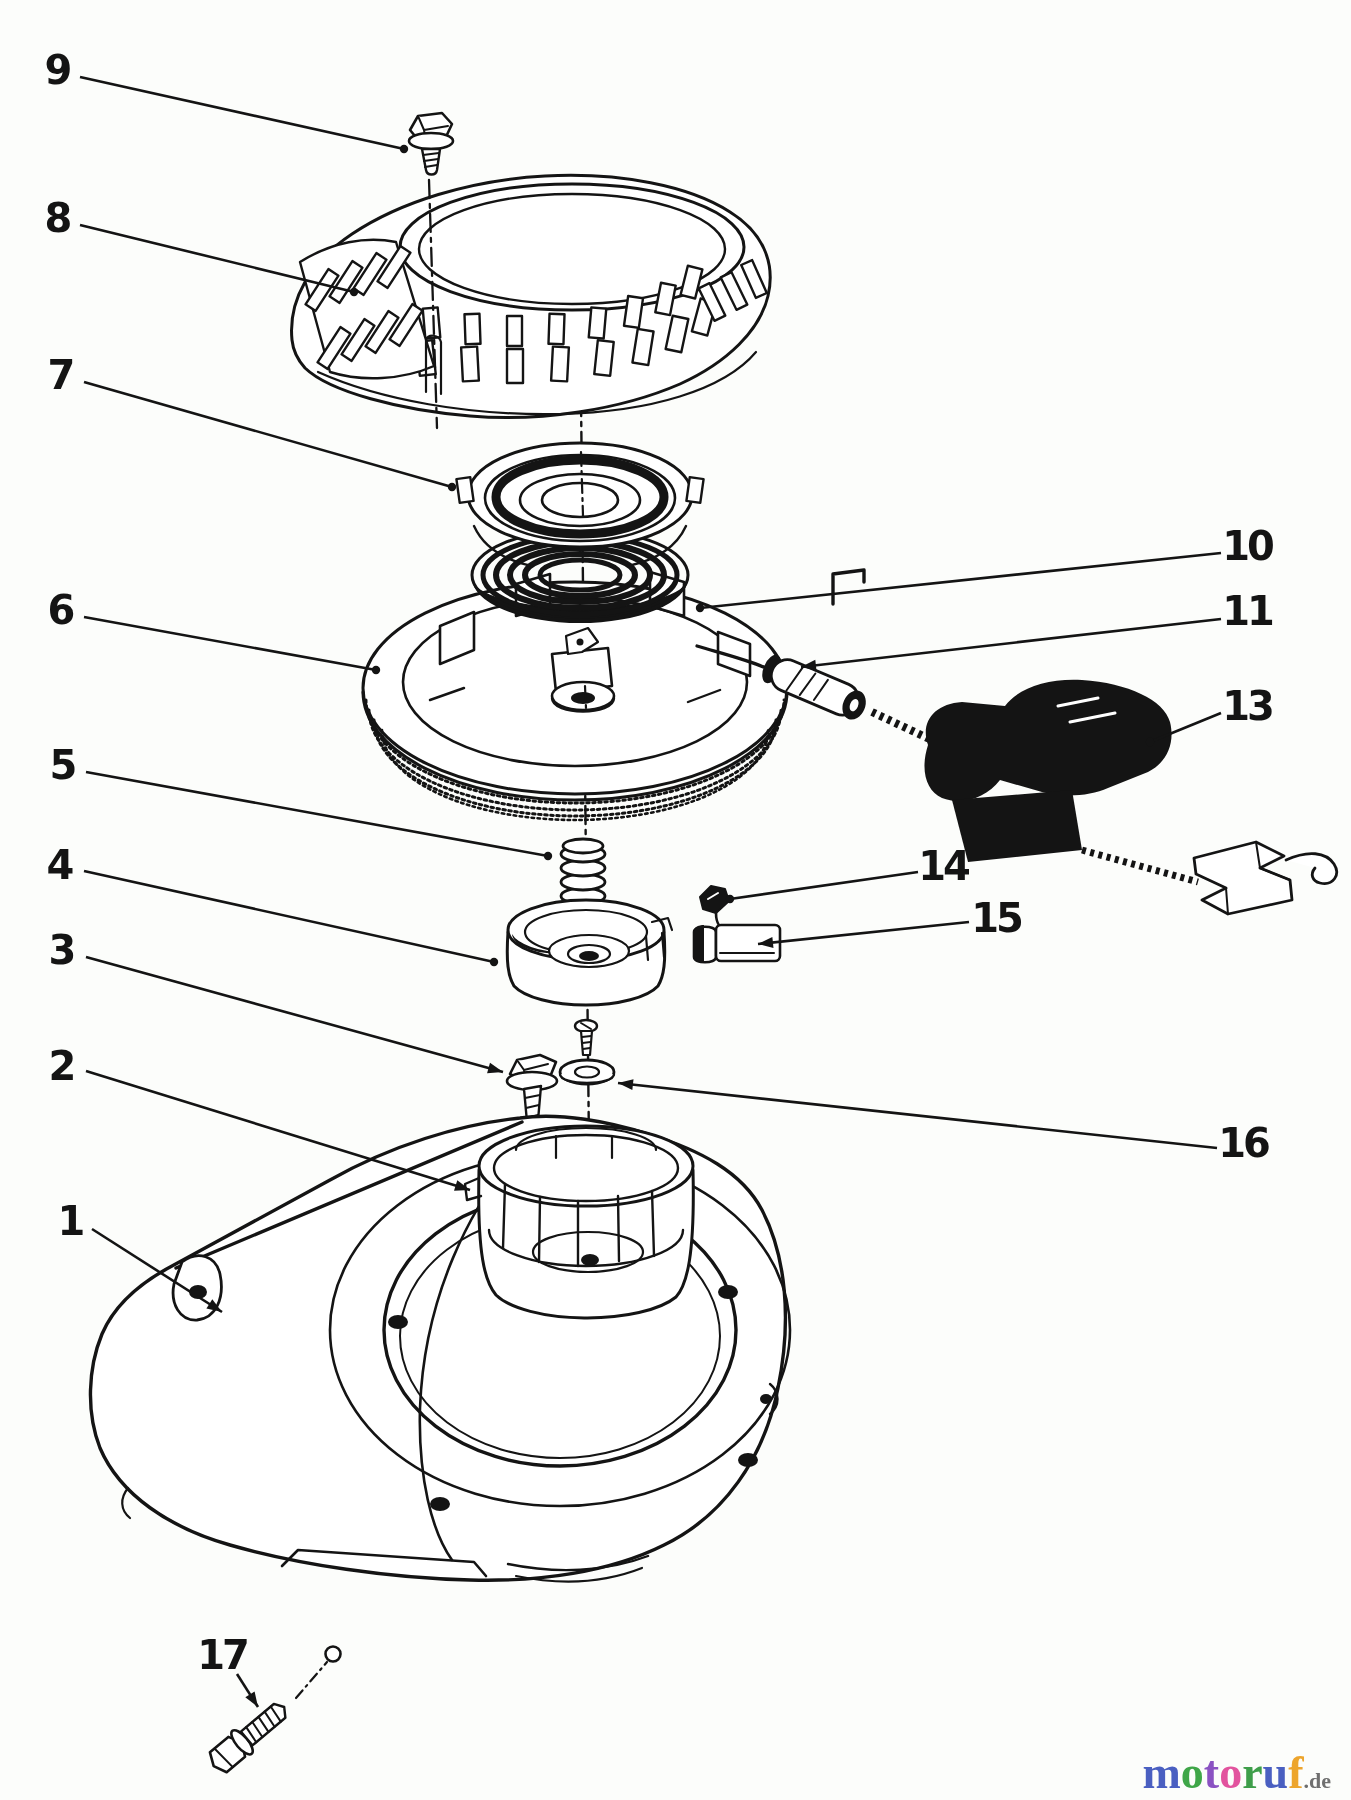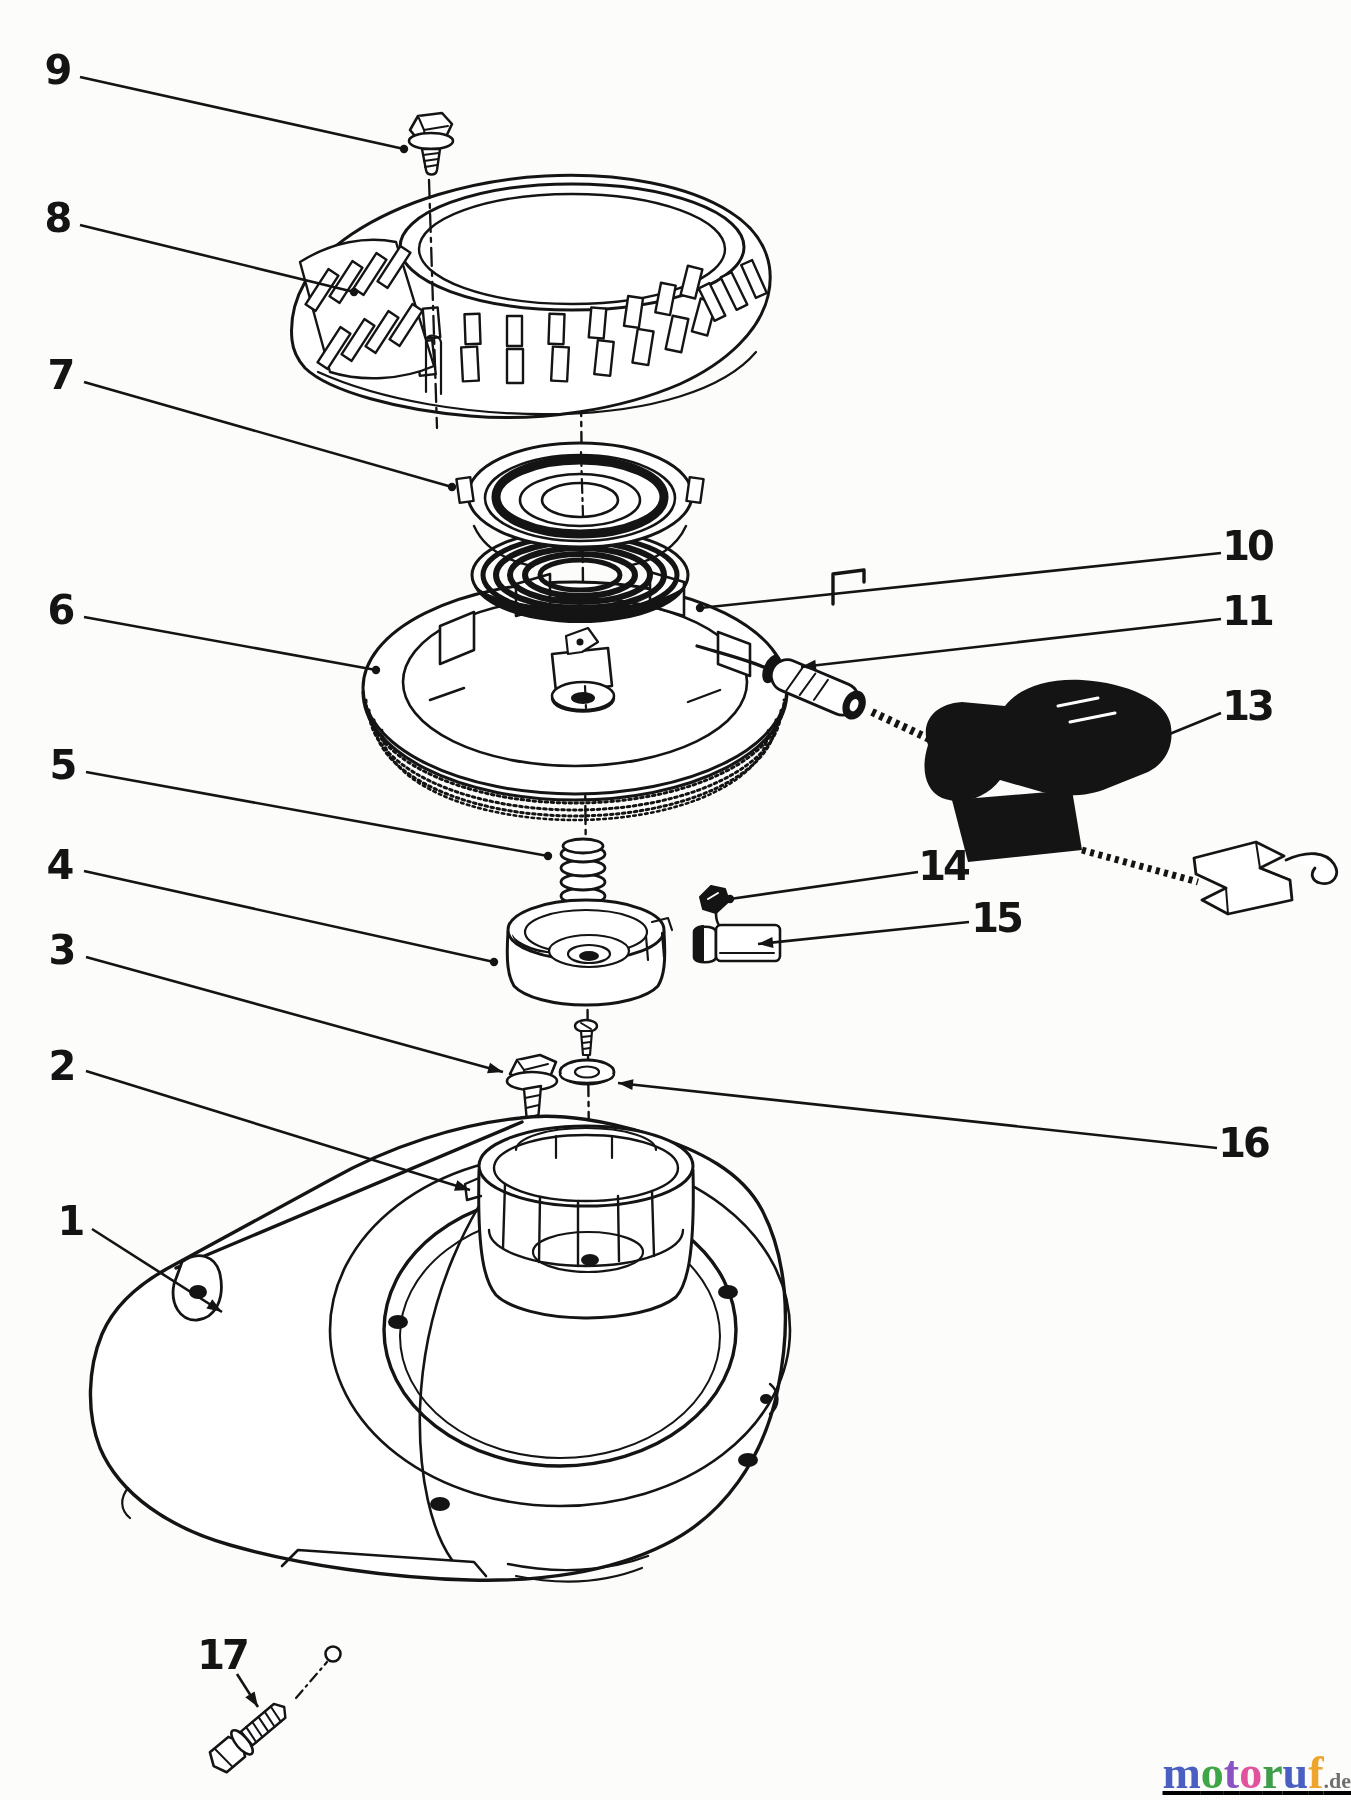--- a/index.html
+++ b/index.html
@@ -11,24 +11,24 @@
   #stage{position:absolute;inset:0;}
   svg{display:block;}
   .callout-text{
     font-family:"DejaVu Sans", sans-serif;
     font-weight:bold;font-size:40px;letter-spacing:-3px;
     fill:#141414;text-anchor:middle;
   }
   .leader{stroke:#141414;stroke-width:2.6;}
   .leader-end{fill:#141414;stroke:none;}
   #logo{
-    position:absolute;right:0;bottom:4px;
+    position:absolute;right:20px;bottom:4px;
     font-family:"Liberation Serif", serif;
     font-weight:bold;font-size:46px;line-height:1;
-    white-space:nowrap;user-select:none;text-decoration:underline;
+    white-space:nowrap;user-select:none;
   }
   #logo .suffix{font-size:22px;font-weight:bold;}
 </style>
 </head>
 <body style="background: rgb(252, 253, 251);">
 
 <div id="stage">
 <svg viewBox="0 0 1351 1800" width="1351" height="1800">
   <g stroke="#141414" fill="none" stroke-linecap="round" stroke-linejoin="round">
 

